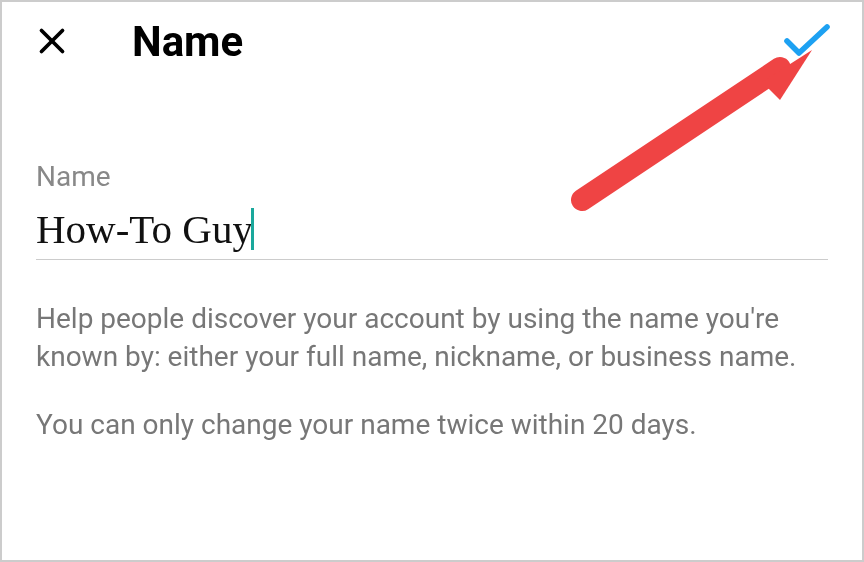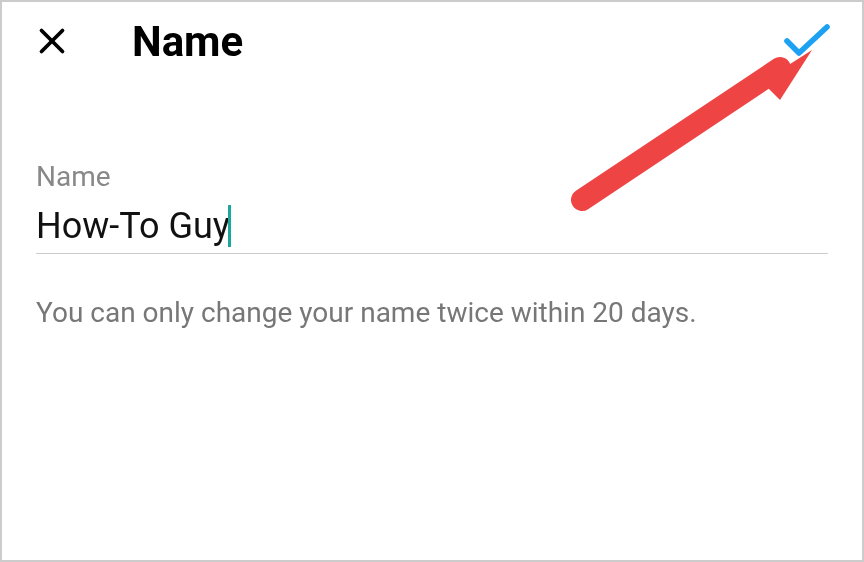--- a/index.html
+++ b/index.html
@@ -71,24 +71,25 @@
     .cursor {
       display: inline-block;
       width: 3px;
       height: 42px;
       background: #1aa89c;
       vertical-align: middle;
       margin-left: -2px;
       animation: blink 1s infinite;
     }
     .input-display {
-      font-size: 36px;
+      font-size: 41px;
       color: #111;
       display: flex;
       align-items: center;
+      font-family: Liberation Serif, serif;
     }
     .help-text {
       font-size: 28px;
       color: #777;
       line-height: 1.35;
       margin-top: 40px;
       font-weight: 400;
     }
     .help-text p {
       margin-bottom: 30px;
@@ -120,20 +121,21 @@
 
 <div class="content">
   <div class="field-label">Name</div>
   <div class="input-wrapper">
     <div class="input-display">
       <span>How-To Guy</span>
         <span class="cursor"></span>
     </div>
   </div>
   <div class="help-text">
+    <p>Help people discover your account by using the name you're known by: either your full name, nickname, or business name.</p>
     <p>You can only change your name twice within 20 days.</p>
   </div>
 </div>
 
 <svg class="arrow-annotation" width="260" height="170" viewBox="0 0 260 170">
   <defs>
     <marker id="arrowhead" markerWidth="12" markerHeight="12" refX="9" refY="5" orient="auto">
       <polygon points="0 0, 12 5, 0 10" fill="#ef4444"></polygon>
     </marker>
   </defs>

